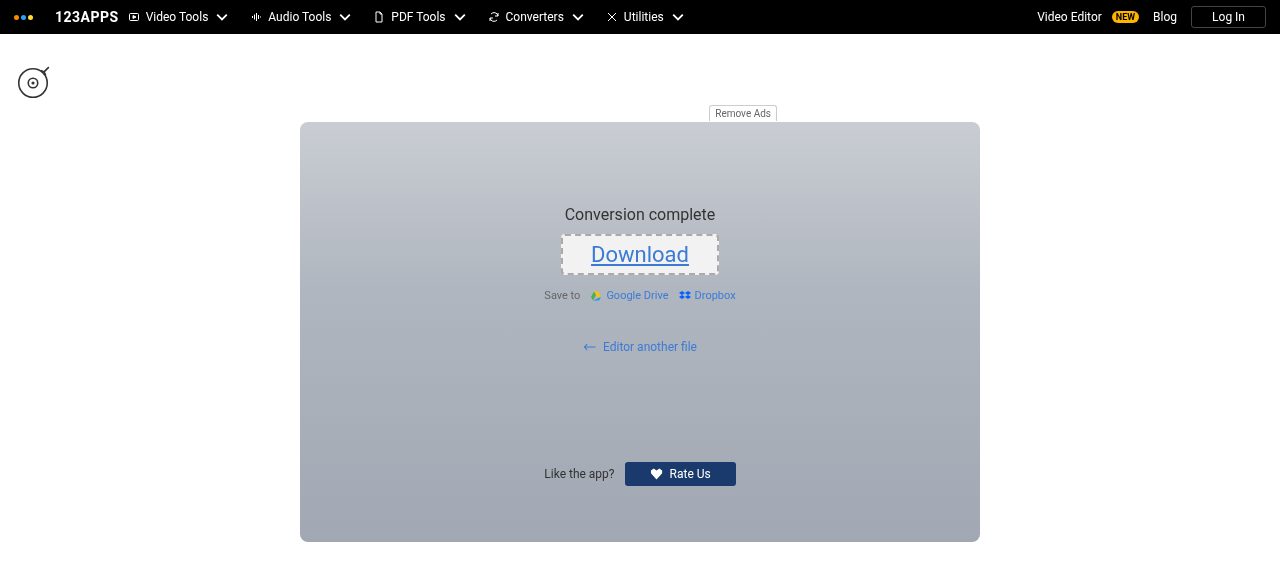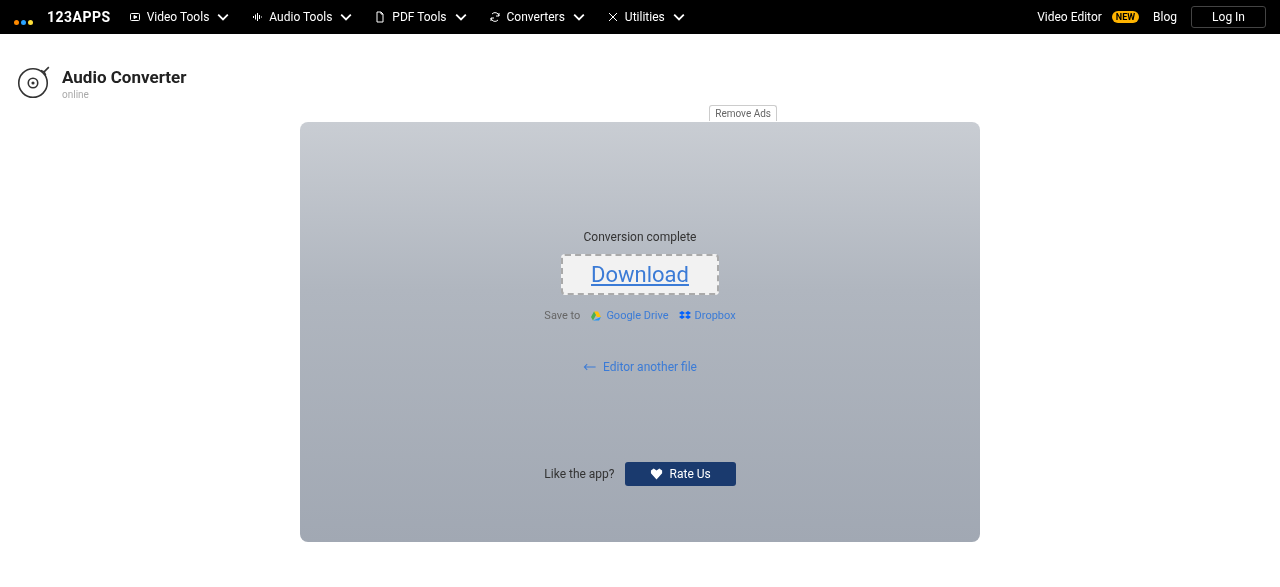--- a/index.html
+++ b/index.html
@@ -1,40 +1,40 @@
 <!DOCTYPE html>
 <html><head>
 <meta charset="utf-8">
 <style>
   * { margin: 0; padding: 0; box-sizing: border-box; }
   body { font-family: -apple-system, BlinkMacSystemFont, "Segoe UI", Roboto, Helvetica, Arial, sans-serif; font-size: 13px; color: #333; background: #fff; width: 1280px; }
   
   .topnav { background: #000; height: 34px; display: flex; align-items: center; padding: 0 14px; color: #fff; font-size: 12px; }
-  .logo { display: flex; align-items: flex-end; gap: 14px; margin-right: 18px; }
+  .logo { display: flex; align-items: center; gap: 22px; margin-right: 9px; }
   .logo-dots { display: flex; gap: 2px; align-items: center; }
   .logo-dots span { width: 5px; height: 5px; border-radius: 50%; display: inline-block; }
   .logo-text { font-weight: 700; letter-spacing: 0.5px; font-size: 14px; }
   .nav-items { display: flex; align-items: center; gap: 22px; }
   .nav-item { display: flex; align-items: center; gap: 6px; cursor: pointer; }
   .nav-item svg { width: 12px; height: 12px; }
   .chevron { margin-left: 2px; }
   .nav-right { margin-left: auto; display: flex; align-items: center; gap: 14px; }
   .badge-new { background: #ffb400; color: #000; font-size: 9px; font-weight: 700; padding: 1px 4px; border-radius: 6px; margin-left: 4px; }
   .login-btn { border: 1px solid #444; border-radius: 3px; padding: 3px 20px; cursor: pointer; }
   
   .page-header { display: flex; align-items: center; gap: 10px; padding: 30px 0 0 14px; }
   .app-icon { width: 38px; height: 38px; }
   .app-title { font-size: 17px; font-weight: 700; color: #222; }
   .app-sub { font-size: 10px; color: #aaa; margin-top: 2px; }
   
   .main-wrap { width: 100%; display: flex; justify-content: center; margin-top: 20px; }
   .card-container { position: relative; width: 680px; }
   .remove-ads { position: absolute; top: -17px; right: 203px; background: #fff; border: 1px solid #ccc; border-bottom: none; border-radius: 3px 3px 0 0; font-size: 10px; color: #666; padding: 2px 5px; cursor: pointer; }
   .card { width: 680px; height: 420px; border-radius: 8px; background: linear-gradient(to bottom, #c9cdd3 0%, #b0b6bf 40%, #a1a8b3 100%); position: relative; display: flex; flex-direction: column; align-items: center; }
-  .status-text { margin-top: 108px; font-size: 12px; color: #333; }
+  .status-text { margin-top: 83px; font-size: 16px; color: #333; }
   .download-btn { margin-top: 10px; background: #f2f2f2; border: 2px dashed #aaa; border-radius: 4px; padding: 6px 28px; font-size: 22px; color: #3b7bd6; text-decoration: underline; cursor: pointer; }
   .save-row { margin-top: 14px; display: flex; align-items: center; gap: 10px; font-size: 11px; }
   .save-label { color: #666; }
   .save-link { color: #3b7bd6; display: flex; align-items: center; gap: 4px; cursor: pointer; }
   .convert-another { margin-top: 38px; color: #3b7bd6; font-size: 12px; display: flex; align-items: center; gap: 6px; cursor: pointer; }
   .rate-row { position: absolute; bottom: 56px; left: 0; right: 0; display: flex; justify-content: center; align-items: center; gap: 10px; font-size: 12px; }
   .rate-us-btn { background: #1a3a6e; color: #fff; border-radius: 3px; padding: 5px 25px; display: flex; align-items: center; gap: 6px; cursor: pointer; font-size: 12px; }
   .heart { width: 14px; height: 14px; background: #fff; display: inline-block; clip-path: polygon(50% 90%, 10% 45%, 10% 25%, 30% 10%, 50% 25%, 70% 10%, 90% 25%, 90% 45%); }
 </style>
 </head>
@@ -122,24 +122,20 @@
   </div>
 </div>
 
 <div class="page-header">
   <svg class="app-icon" viewBox="0 0 48 48">
     <circle cx="24" cy="24" r="18" fill="none" stroke="#333" stroke-width="2"></circle>
     <circle cx="24" cy="24" r="6" fill="none" stroke="#333" stroke-width="2"></circle>
     <circle cx="24" cy="24" r="2" fill="#333"></circle>
     <path d="M38 10 L44 4 M38 10 L40 14 M38 10 L34 8" stroke="#333" stroke-width="2" fill="none"></path>
   </svg>
-  <div>
-    <div class="app-title">Audio Converter</div>
-    <div class="app-sub">online</div>
-  </div>
 </div>
 
 <div class="main-wrap">
   <div class="card-container">
     <div class="remove-ads">
       <span>Remove Ads</span>
     </div>
     <div class="card">
       <div class="status-text">Conversion complete</div>
       <div class="download-btn">

